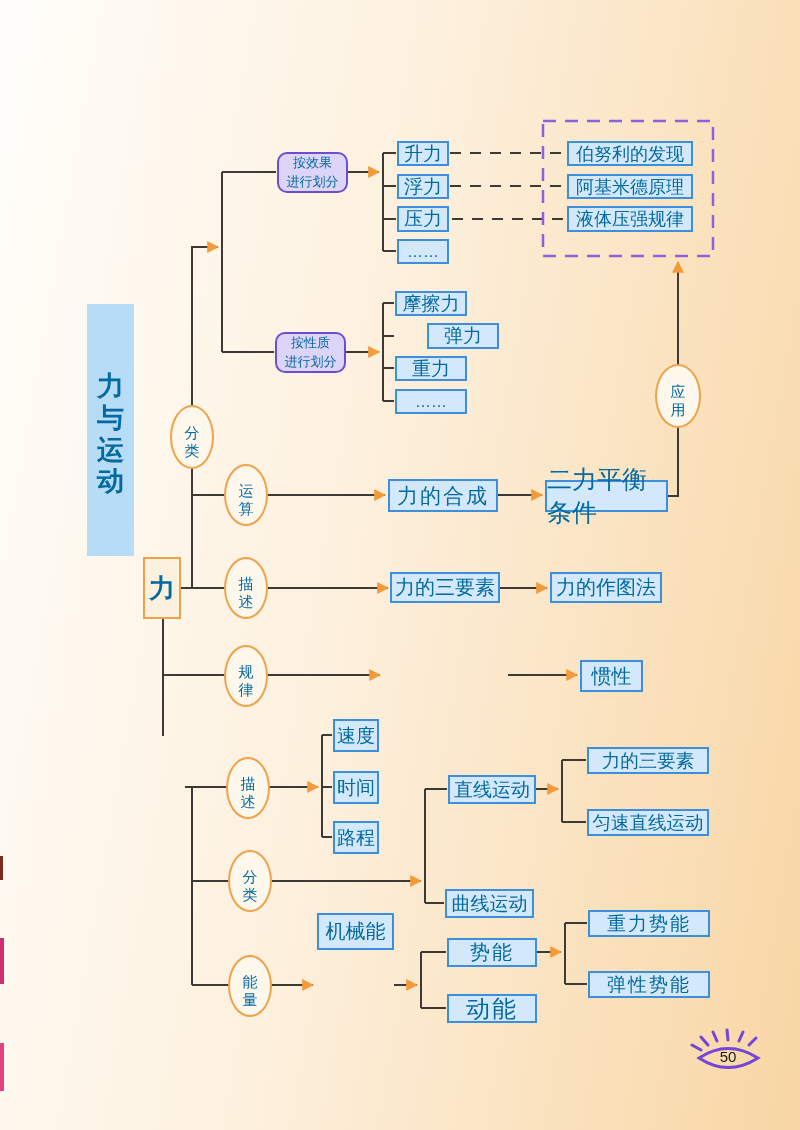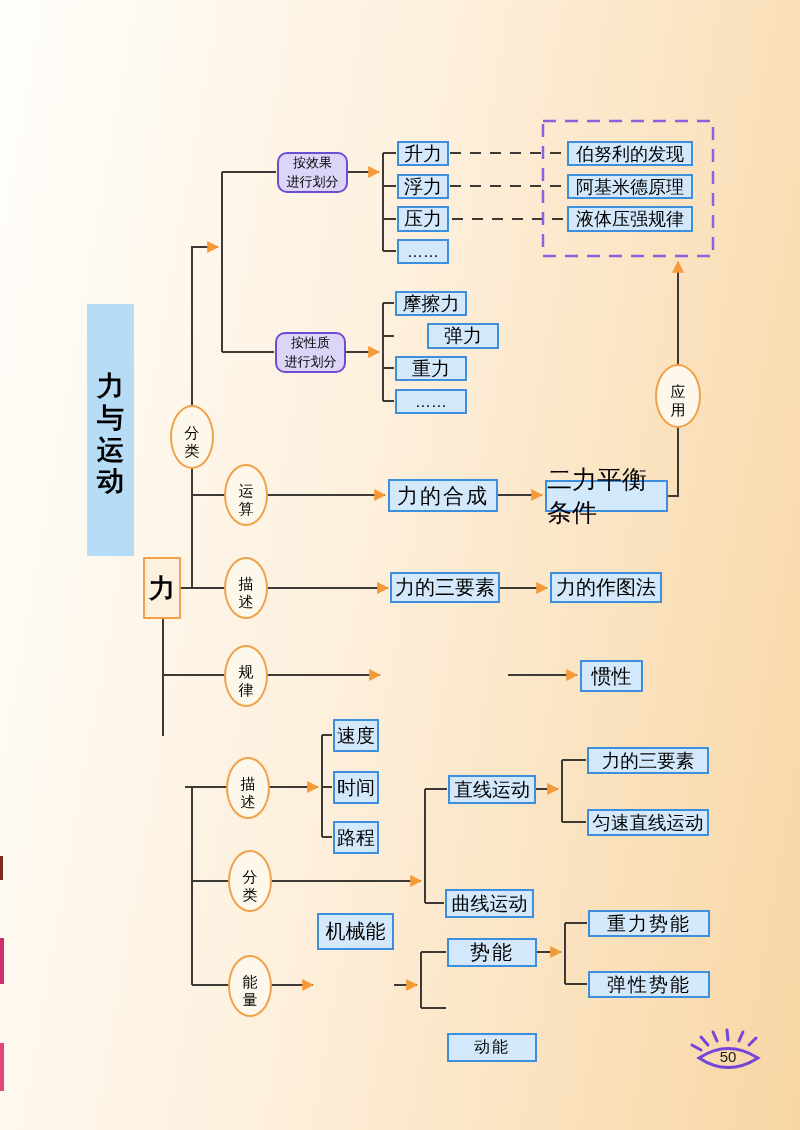--- a/index.html
+++ b/index.html
@@ -7,21 +7,21 @@
   .page{
     position:relative;width:800px;height:1130px;overflow:hidden;
     background:linear-gradient(100deg,var(--c-bg-left,#fffefb) 0%,#fdf0dd 45%,var(--c-bg-right,#f8d6a4) 100%);
   }
   svg.wires{position:absolute;left:0;top:0;pointer-events:none;}
   .ln{fill:none;stroke:var(--c-line,#3d3a35);stroke-width:2;}
   .dash{fill:none;stroke:var(--c-line,#3d3a35);stroke-width:2;stroke-dasharray:11 9;}
   .drect{fill:none;stroke:var(--c-dashed-purple,#8f5fe0);stroke-width:2.5;stroke-dasharray:13 9;}
   .eye{fill:none;stroke:var(--c-eye-purple,#7445d8);stroke-width:3;stroke-linecap:round;}
   .arrowhead{fill:var(--c-arrow,#f49a38);}
-  .nd{position:absolute;box-sizing:border-box;display:flex;align-items:center;justify-content:center;color:#000000;}
+  .nd{position:absolute;box-sizing:border-box;display:flex;align-items:center;justify-content:center;color:#0369a1;}
   .bb{background:var(--c-blue-fill,#d3e9fb);border:2px solid var(--c-blue-border,#3e8ede);font-size:19px;}
   .pb{background:var(--c-purple-fill,#ddd5f8);border:2px solid var(--c-purple-border,#6b4ed2);border-radius:10px;flex-direction:column;font-size:13px;line-height:1.45;}
   .el{background:#fdf7ec;border:2px solid var(--c-orange,#f0a24a);border-radius:50%;font-size:15px;}
   .fn{background:#fcf1df;border:2.5px solid var(--c-orange,#f0a24a);font-weight:bold;}
   .vt{width:1.08em;word-break:break-all;text-align:center;line-height:1.14;margin-top:9px;}
   .title{background:var(--c-title-fill,#b7dcf6);font-weight:bold;font-size:27px;}
   .title .vt{line-height:1.18;}
   .edge-mark{position:absolute;left:0;}
   .pageno{position:absolute;font-size:15px;color:#181818;text-align:center;}
 </style>
@@ -225,21 +225,21 @@
   <div class="nd bb" style="left:445px;top:889px;width:89px;height:29px;">
       <span>曲线运动</span>
     </div>
 
   <div class="nd bb" style="left:317px;top:913px;width:77px;height:37px;font-size:20px;">
       <span>机械能</span>
     </div>
   <div class="nd bb" style="left:447px;top:938px;width:90px;height:29px;font-size:20px;letter-spacing:2px;">
       <span>势能</span>
     </div>
-  <div class="nd bb" style="left:447px;top:994px;width:90px;height:29px;font-size:16px;letter-spacing:2px;margin-top:39px;">
+  <div class="nd bb" style="left:447px;top:994px;width:90px;height:29px;font-size:24px;letter-spacing:2px;">
       <span>动能</span>
     </div>
   <div class="nd bb" style="left:588px;top:910px;width:122px;height:27px;letter-spacing:2px;">
       <span>重力势能</span>
     </div>
   <div class="nd bb" style="left:588px;top:971px;width:122px;height:27px;letter-spacing:2px;">
       <span>弹性势能</span>
     </div>
 
   <div class="pageno" style="left:711px;top:1048px;width:34px;">50</div>

